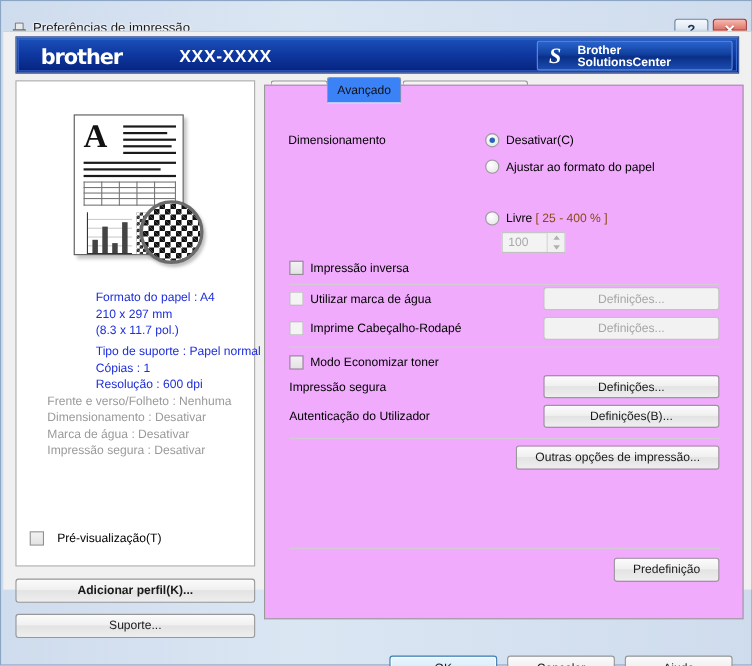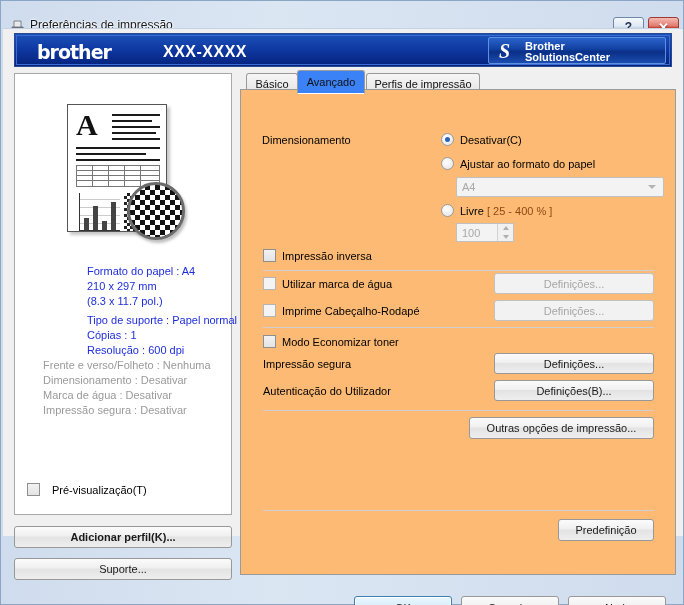--- a/index.html
+++ b/index.html
@@ -252,23 +252,23 @@
     display: flex; align-items: center; justify-content: center;
     font-size: 11px; color: #111; cursor: pointer; white-space: nowrap;
   }
   .tab.active {
     background: #3b82f6;
     top: -3px; height: 24px;
     z-index: 5;
     border-bottom: 1px solid #ffffff;
   }
   #right-panel {
-    position: absolute; left: 237px; top: 60px;
+    position: absolute; left: 237px; top: 48px;
     width: 436px; height: 486px;
-    background: #fdba74;
+    background: #f0abfc;
     border: 1px solid #9a9a9a;
   }
   .sep { position: absolute; height: 1px; background: #d0d0d0; }
 
   .field-label { position: absolute; font-size: 11px; color: #000; white-space: nowrap; }
 
   
   #btn-addprofile { position: absolute; left: 11px; top: 497px; width: 218px; height: 22px; font-weight: bold; }
   #btn-support    { position: absolute; left: 11px; top: 529px; width: 218px; height: 22px; }
   #btn-ok      { position: absolute; left: 351px; top: 567px; width: 98px; height: 23px; }
@@ -395,24 +395,20 @@
       <div class="radio-row" style="position:absolute;left:200px;top:43px;">
         <span class="radio checked"></span>
         <span class="lbl">Desativar(C)</span>
       </div>
 
       <div class="radio-row" style="position:absolute;left:200px;top:67px;">
         <span class="radio"></span>
         <span class="lbl">Ajustar ao formato do papel</span>
       </div>
 
-      <div class="combo" style="position:absolute;left:215px;top:87px;width:208px;height:20px;">
-        <span>A4</span>
-        <span class="arrow"></span>
-      </div>
 
       <div class="radio-row" style="position:absolute;left:200px;top:114px;">
         <span class="radio"></span>
         <span class="lbl">
           <span>Livre</span>
           <span style="color:#8a4a12;">[ 25 - 400 % ]</span>
         </span>
       </div>
 
       <div class="spin" style="position:absolute;left:215px;top:133px;width:58px;height:19px;">

